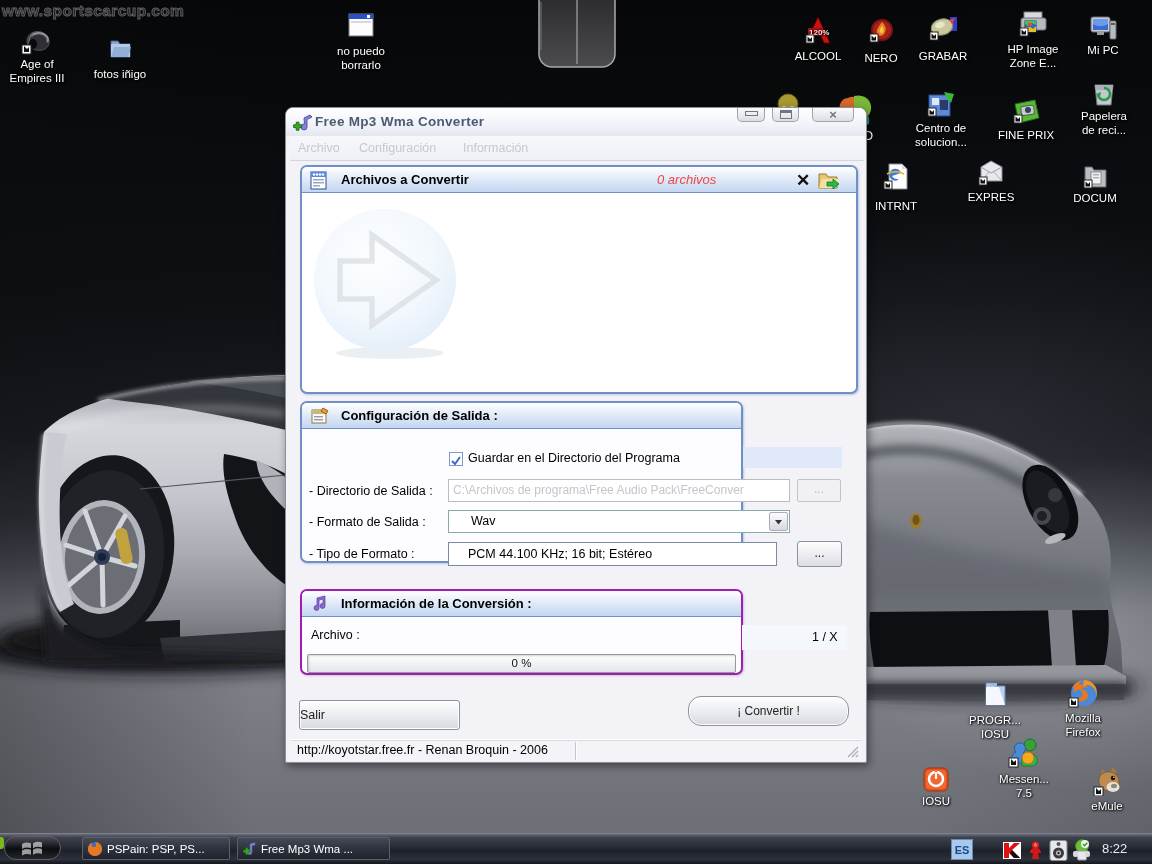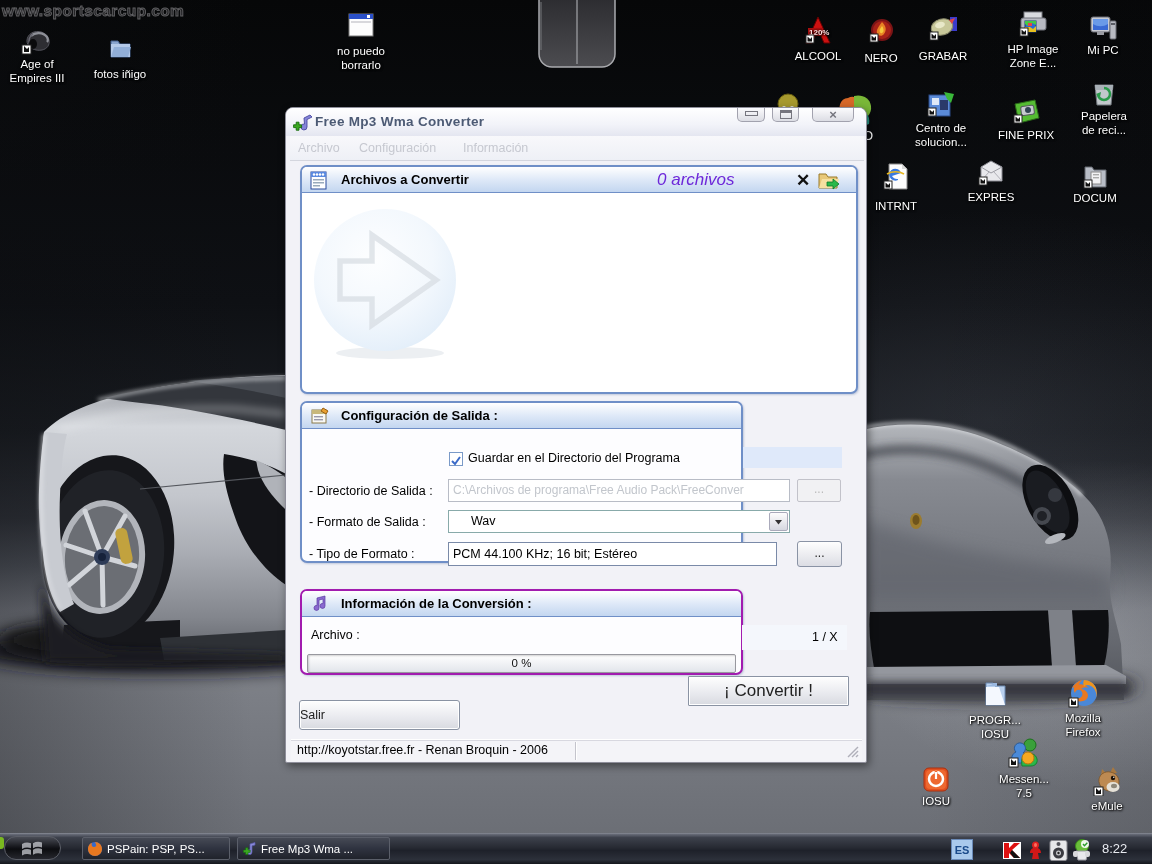--- a/index.html
+++ b/index.html
@@ -398,21 +398,21 @@
    <rect x="1" y="1" width="15" height="5" fill="#5a8ae0"></rect>
    <circle cx="4" cy="3.5" r="1.2" fill="#fff"></circle>
           <circle cx="7" cy="3.5" r="1.2" fill="#fff"></circle>
           <circle cx="10" cy="3.5" r="1.2" fill="#fff"></circle>
           <circle cx="13" cy="3.5" r="1.2" fill="#fff"></circle>
    <rect x="3" y="8" width="11" height="1.5" fill="#9ab"></rect>
           <rect x="3" y="11" width="11" height="1.5" fill="#9ab"></rect>
           <rect x="3" y="14" width="7" height="1.5" fill="#9ab"></rect>
   </svg>
   <div class="abs" style="left:39px;top:0;height:26px;line-height:26px;font-size:13px;font-weight:bold;color:#000">Archivos a Convertir</div>
-  <div class="abs" style="left:355px;top:0;height:26px;line-height:26px;font-size:17px;font-style:italic;color:#6d28d9">0 archivos</div>
+  <div class="abs" style="left:355px;top:0;height:26px;line-height:26px;font-size:13px;font-style:italic;color:#ef4444">0 archivos</div>
   <div class="abs" style="left:494px;top:1px;height:26px;line-height:25px;font-size:17px;font-weight:bold;color:#111">✕</div>
   <svg class="abs" style="left:516px;top:3px" width="22" height="21" viewBox="0 0 22 21">
    <path d="M 1,4 L 8,4 L 10,7 L 19,7 L 19,18 L 1,18 Z" fill="#e8c878" stroke="#9a7a2a"></path>
    <path d="M 1,18 L 4,9 L 21,9 L 18,18 Z" fill="#f6e0a0"></path>
    <path d="M 9,12 h 6 v -3 l 6,5 l -6,5 v -3 h -6 Z" fill="#2ab84a" stroke="#0a7a2a" stroke-width="0.8"></path>
   </svg>
 
   <svg class="abs" style="left:8px;top:39px" width="160" height="160" viewBox="0 0 160 160">
    <defs>
     <radialGradient id="sph" cx="0.42" cy="0.35" r="0.75">
@@ -450,39 +450,39 @@
  <div class="abs" style="left:23px;top:372px;height:22px;line-height:22px;font-size:12.5px;color:#000">- Directorio de Salida :</div>
  <div class="abs" style="left:162px;top:371px;width:342px;height:23px;background:#fff;border:1px solid #b8bcc6;line-height:21px;font-size:12px;color:#c2c6cc;padding-left:4px;overflow:hidden;white-space:nowrap">C:\Archivos de programa\Free Audio Pack\FreeConver</div>
  <div class="abs" style="left:511px;top:371px;width:44px;height:23px;background:#f1f1f3;border:1px solid #c2c2ca;border-radius:2px;text-align:center;line-height:19px;font-size:12px;color:#bbb">...</div>
  <div class="abs" style="left:23px;top:403px;height:22px;line-height:22px;font-size:12.5px;color:#000">- Formato de Salida :</div>
  <div class="abs" style="left:162px;top:402px;width:342px;height:23px;background:#fff;border:1px solid #8aa;line-height:21px;font-size:12.5px;color:#000;padding-left:22px">Wav
   <div class="abs" style="right:1px;top:1px;width:19px;height:19px;background:linear-gradient(#fdfdfd,#d6d8e0);border:1px solid #aab;border-radius:2px"><svg width="17" height="17" viewBox="0 0 17 17">
             <path d="M 5,7 L 12,7 L 8.5,11.5 Z" fill="#333"></path>
           </svg></div>
  </div>
  <div class="abs" style="left:23px;top:435px;height:22px;line-height:22px;font-size:12.5px;color:#000">- Tipo de Formato :</div>
- <div class="abs" style="left:162px;top:434px;width:329px;height:24px;background:#fff;border:1px solid #7a8aa8;line-height:22px;font-size:12.5px;color:#000;padding-left:4px">PCM 44.100 KHz; 16 bit; Estéreo</div>
+ <div class="abs" style="left:162px;top:434px;width:329px;height:24px;background:#fff;border:1px solid #7a8aa8;line-height:22px;font-size:12.5px;color:#000;padding-left:19px">PCM 44.100 KHz; 16 bit; Estéreo</div>
  <div class="abs" style="left:511px;top:433px;width:45px;height:26px;background:linear-gradient(#fefefe,#dcdde4);border:1px solid #8a93a5;border-radius:3px;text-align:center;line-height:22px;font-size:12px;color:#222">...</div>
 
  <div class="abs" style="left:14px;top:481px;width:443px;height:86px;border:2px solid #a21caf;border-radius:7px;background:#fdfdff;box-shadow:1px 1px 2px rgba(120,140,180,0.4)">
   <div class="abs" style="left:0;top:0;width:439px;height:26px;background:linear-gradient(#ffffff,#dce7f7 55%,#c3d6f0);border-bottom:1px solid #6f8fc7;border-radius:5px 5px 0 0"></div>
   <svg class="abs" style="left:10px;top:4px" width="16" height="18" viewBox="0 0 16 18">
    <path d="M 5,3 L 13,1 L 13,11 A 2.5,2.5 0 1 1 11,8.5 L 11,4 L 7,5 L 7,13 A 2.5,2.5 0 1 1 5,10.5 Z" fill="#8a6ad0" stroke="#5a3aa0" stroke-width="0.7"></path>
   </svg>
   <div class="abs" style="left:39px;top:0;height:26px;line-height:26px;font-size:13px;font-weight:bold;color:#000">Información de la Conversión :</div>
   <div class="abs" style="left:9px;top:33px;height:22px;line-height:22px;font-size:12.5px;color:#000">Archivo :</div>
  </div>
 
  <div class="abs" style="left:456px;top:517px;width:105px;height:25px;background:#f4f7fc"></div>
  <div class="abs" style="left:526px;top:518px;height:22px;line-height:22px;font-size:12.5px;color:#000">1 / X</div>
 
  <div class="abs" style="left:21px;top:546px;width:429px;height:19px;background:linear-gradient(#ffffff,#e2e5eb);border:1px solid #98989f;border-radius:2px;text-align:center;line-height:17px;font-size:11.5px;color:#111;box-shadow:inset 1px 1px 2px rgba(0,0,0,0.18)">0 %</div>
 
  <div class="abs" style="left:13px;top:592px;width:161px;height:30px;background:linear-gradient(#fefefe,#e8e9ee 60%,#d8dae0);border:1px solid #8a93a3;border-radius:3px;text-align:left;line-height:28px;font-size:12.5px;color:#222;box-shadow:inset 0 0 0 1px #fff">Salir</div>
- <div class="abs" style="left:402px;top:568px;width:161px;height:30px;background:linear-gradient(#fefefe,#e8e9ee 60%,#d8dae0);border:1px solid #8a93a3;border-radius:1px;text-align:center;line-height:28px;font-size:17px;color:#222;box-shadow:inset 0 0 0 1px #fff">¡ Convertir !</div>
+ <div class="abs" style="left:402px;top:588px;width:161px;height:30px;background:linear-gradient(#fefefe,#e8e9ee 60%,#d8dae0);border:1px solid #8a93a3;border-radius:13px;text-align:center;line-height:28px;font-size:12px;color:#222;box-shadow:inset 0 0 0 1px #fff">¡ Convertir !</div>
 
  <div class="abs" style="left:5px;top:631px;width:571px;height:22px;background:#f4f4f8;border-top:1px solid #fff;box-shadow:inset 0 1px 0 #d8d8e0">
   <div class="abs" style="left:6px;top:0;height:36px;line-height:21px;font-size:12.5px;color:#000">http://koyotstar.free.fr - Renan Broquin - 2006</div>
   <div class="abs" style="left:284px;top:2px;width:2px;height:18px;border-left:1px solid #c4c4cc;border-right:1px solid #fff"></div>
   <svg class="abs" style="right:3px;top:4px" width="14" height="14" viewBox="0 0 14 14">
    <g stroke="#b0b0ba" stroke-width="1.5">
             <line x1="13" y1="3" x2="3" y2="13"></line>
             <line x1="13" y1="7" x2="7" y2="13"></line>
             <line x1="13" y1="11" x2="11" y2="13"></line>
           </g>

